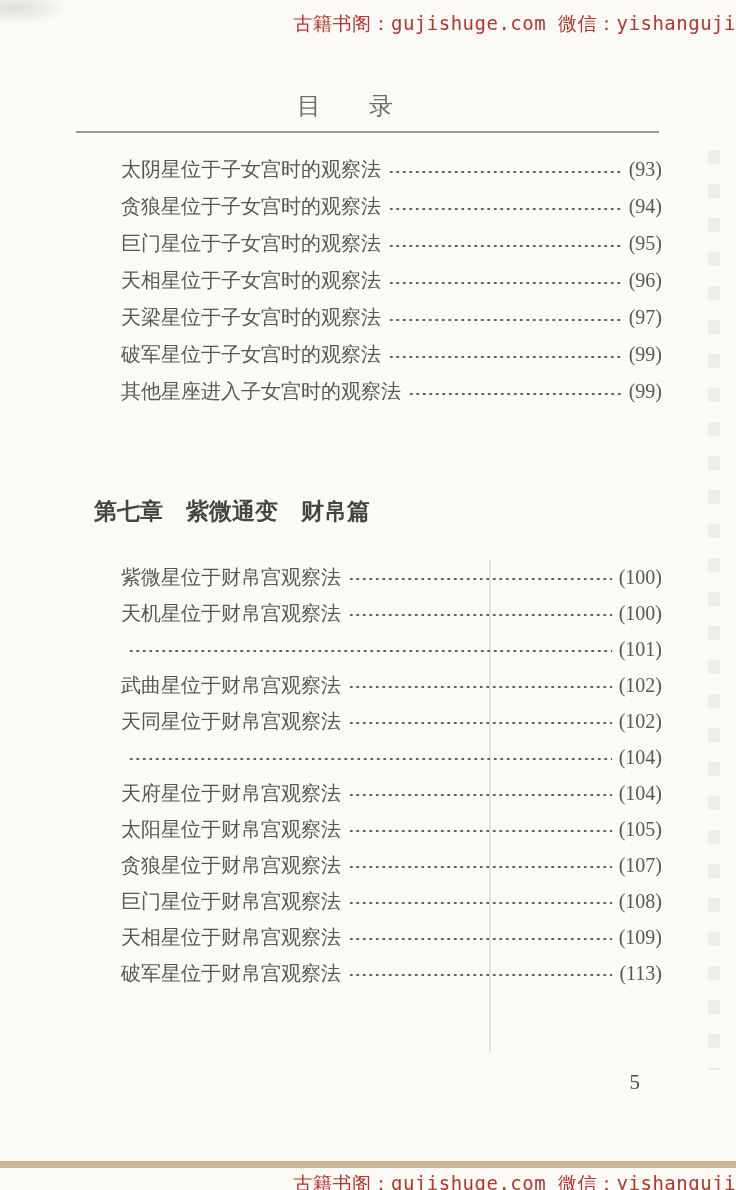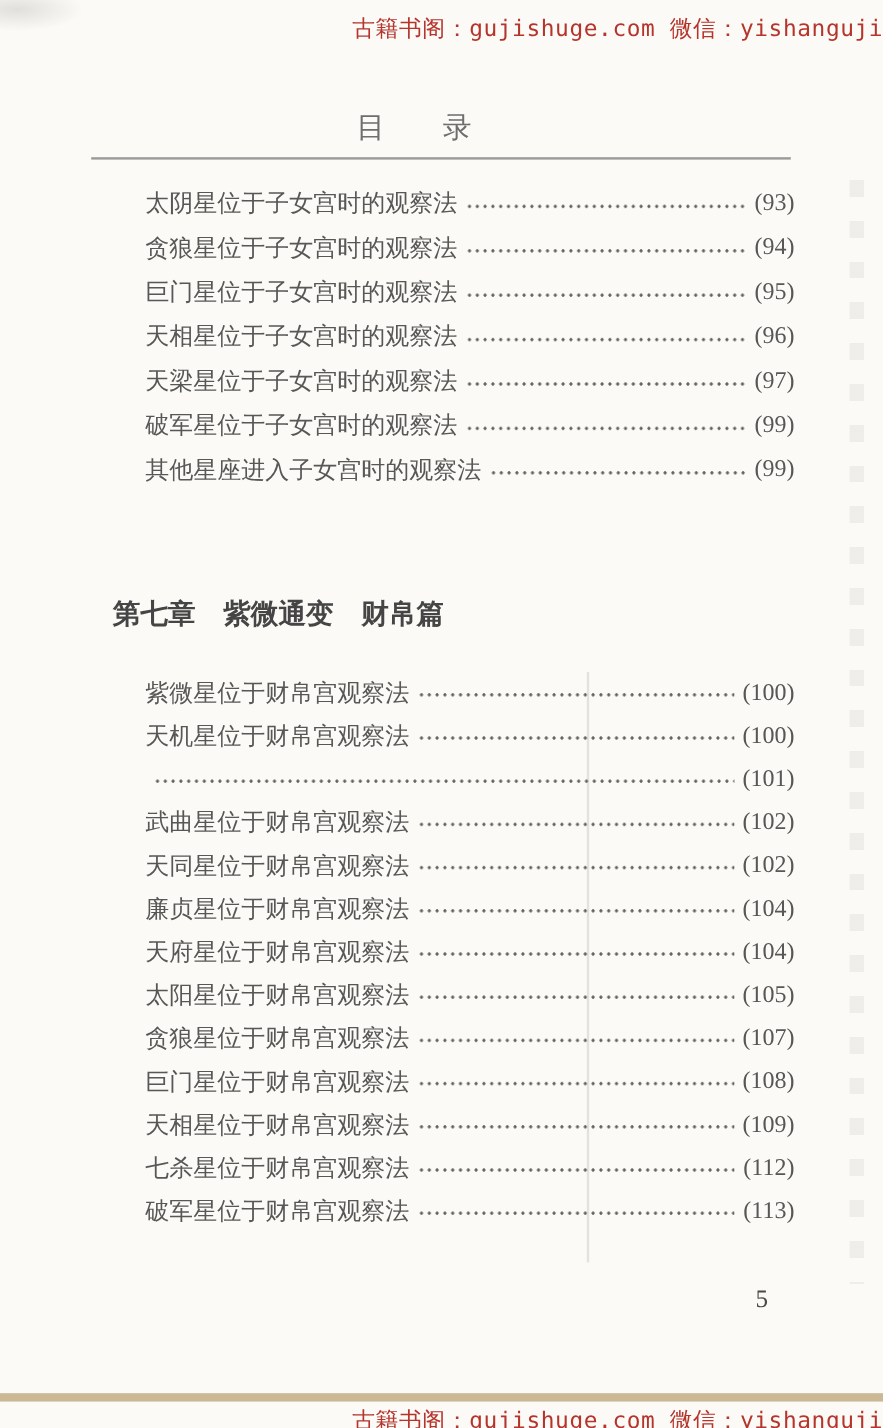--- a/index.html
+++ b/index.html
@@ -127,21 +127,20 @@
     <span class="t">武曲星位于财帛宫观察法</span>
     <span class="leader"></span>
     <span class="p">(102)</span>
   </div>
     <div class="row">
     <span class="t">天同星位于财帛宫观察法</span>
     <span class="leader"></span>
     <span class="p">(102)</span>
   </div>
     <div class="row">
-    <span class="t">廉贞星位于财帛宫观察法</span>
     <span class="leader"></span>
     <span class="p">(104)</span>
   </div>
     <div class="row">
     <span class="t">天府星位于财帛宫观察法</span>
     <span class="leader"></span>
     <span class="p">(104)</span>
   </div>
     <div class="row">
     <span class="t">太阳星位于财帛宫观察法</span>
@@ -157,25 +156,20 @@
     <span class="t">巨门星位于财帛宫观察法</span>
     <span class="leader"></span>
     <span class="p">(108)</span>
   </div>
     <div class="row">
     <span class="t">天相星位于财帛宫观察法</span>
     <span class="leader"></span>
     <span class="p">(109)</span>
   </div>
     <div class="row">
-    <span class="t">七杀星位于财帛宫观察法</span>
-    <span class="leader"></span>
-    <span class="p">(112)</span>
-  </div>
-    <div class="row">
     <span class="t">破军星位于财帛宫观察法</span>
     <span class="leader"></span>
     <span class="p">(113)</span>
   </div>
   </div>
 
 <div class="page-number">5</div>
 
 <div class="footer-band" style="background: rgb(203, 185, 149);"></div>
 

